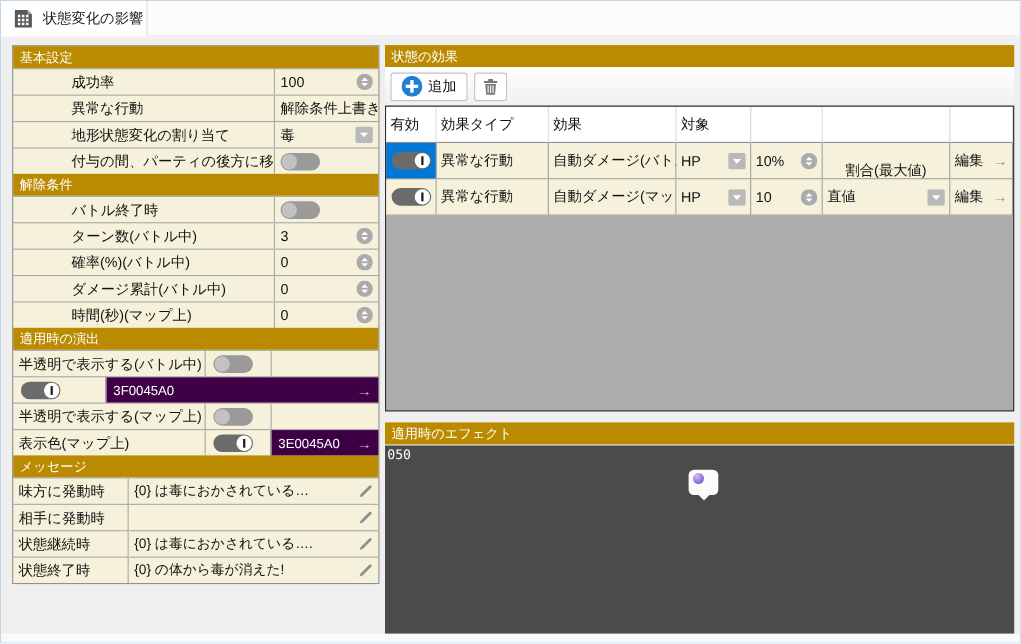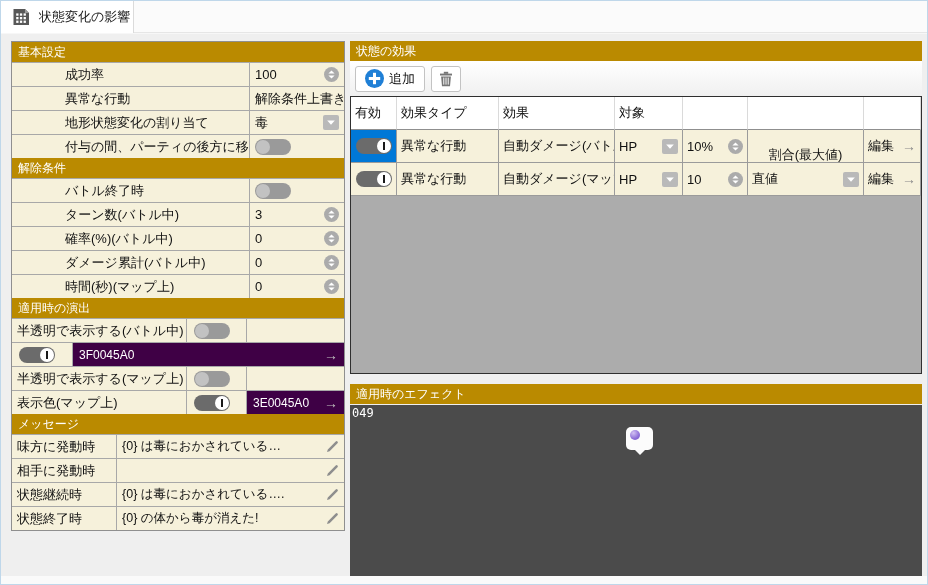--- a/index.html
+++ b/index.html
@@ -223,21 +223,21 @@
             </span>
           </div>
           <div class="lcell colorcell"></div>
         </div>
         <div class="lrow sec2">
           <div class="lcell mid">
             <span class="toggle on">
               <span class="knob"></span>
             </span>
           </div>
-          <div class="lcell colorcell" style="background: rgb(63, 0, 69);">
+          <div class="lcell colorcell" style="background: rgb(63, 0, 69); margin-left: 24px;">
             <span class="ctext">3F0045A0</span>
             <span class="carrow">→</span>
           </div>
         </div>
         <div class="lrow sec2">
           <div class="lcell label">半透明で表示する(マップ上)</div>
           <div class="lcell mid">
             <span class="toggle">
               <span class="knob"></span>
             </span>
@@ -419,21 +419,21 @@
           </div>
           <div class="tcell between" style="width: 57px;">
             <span>編集</span>
             <span class="edit-arrow">→</span>
           </div>
         </div>
       </div>
 
     <div class="gold applied-header">適用時のエフェクト</div>
     <div class="dark-area">
-      <span class="fx-id">049</span>
+      <span class="fx-id">050</span>
       <div class="bubble">
         <span class="orb"></span>
       </div>
     </div>
 
     <div class="bottom-strip"></div>
   </div>
 </div>
 
 </body></html>

